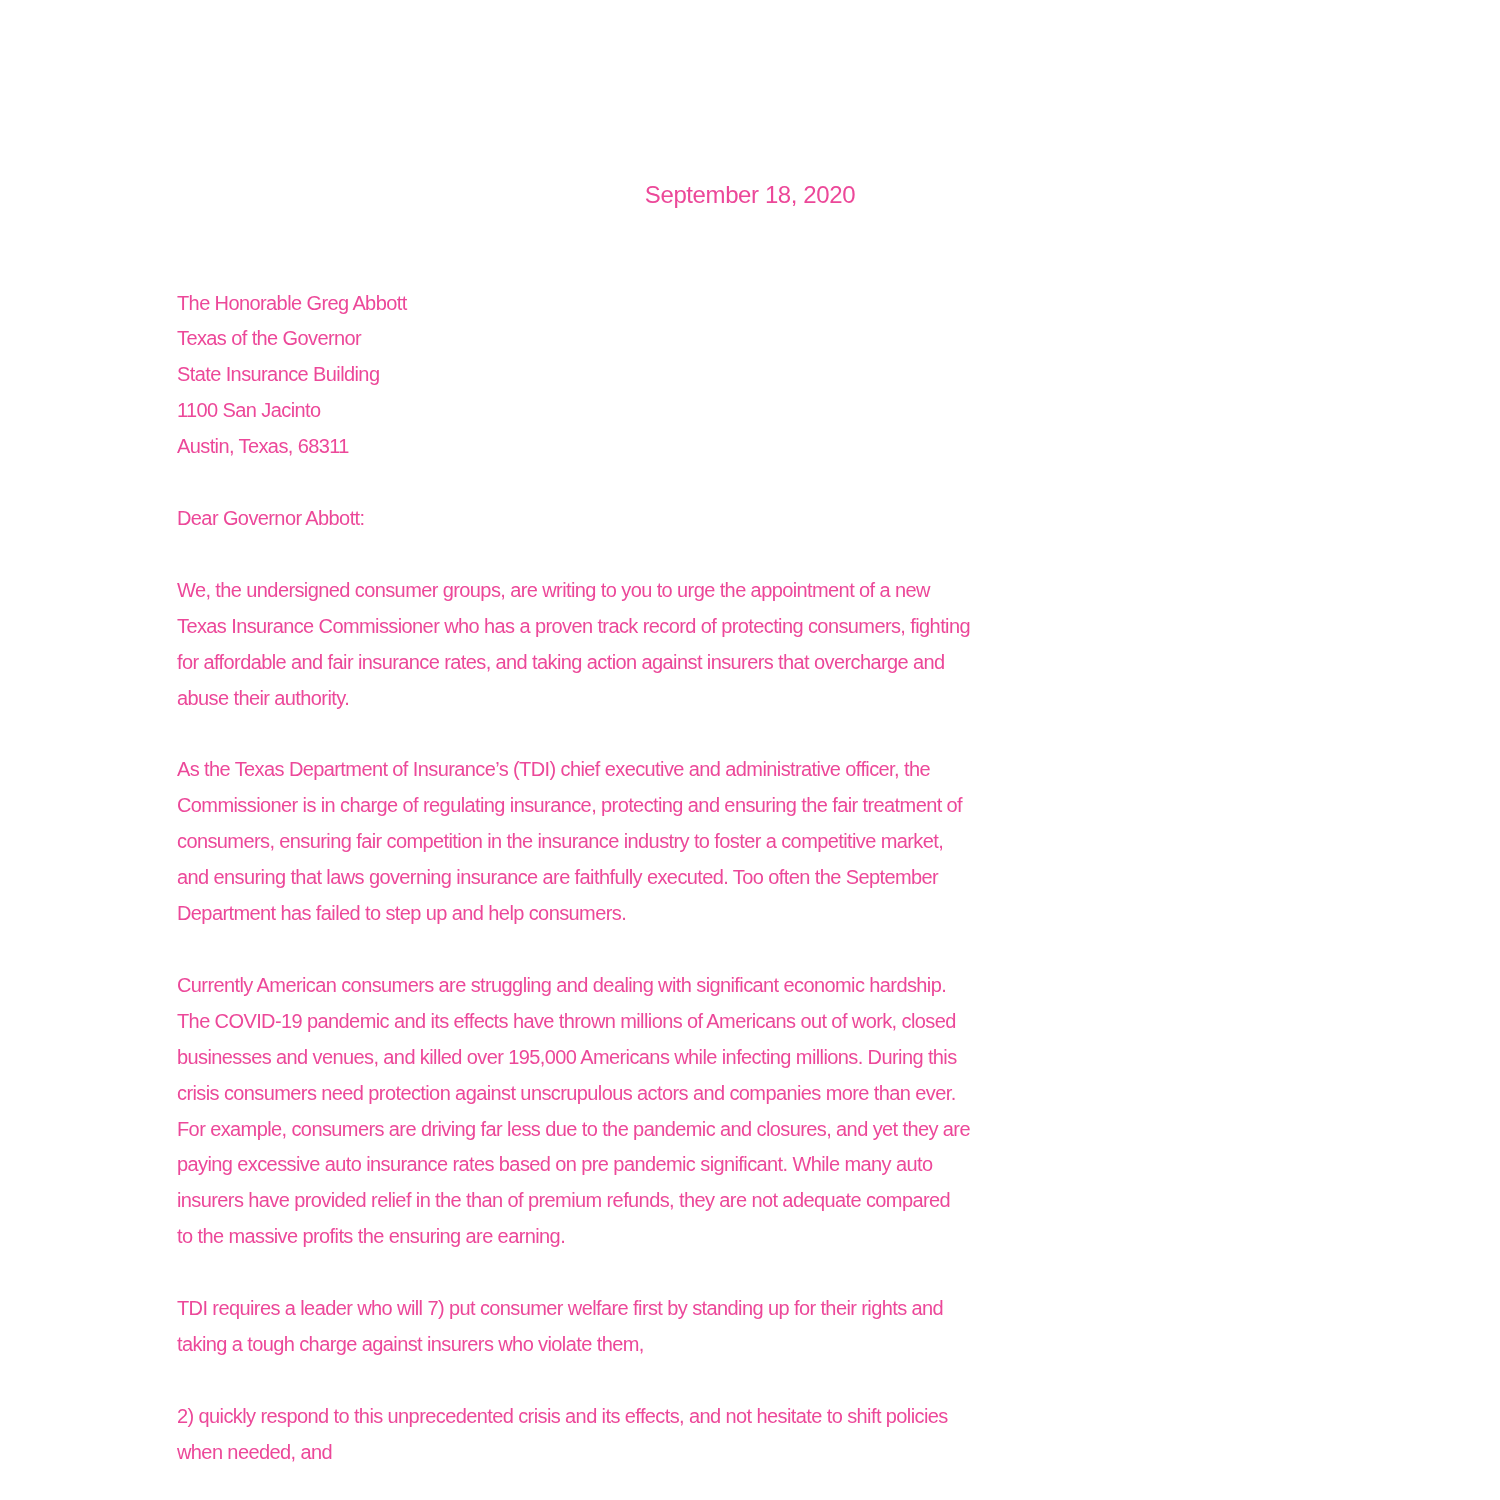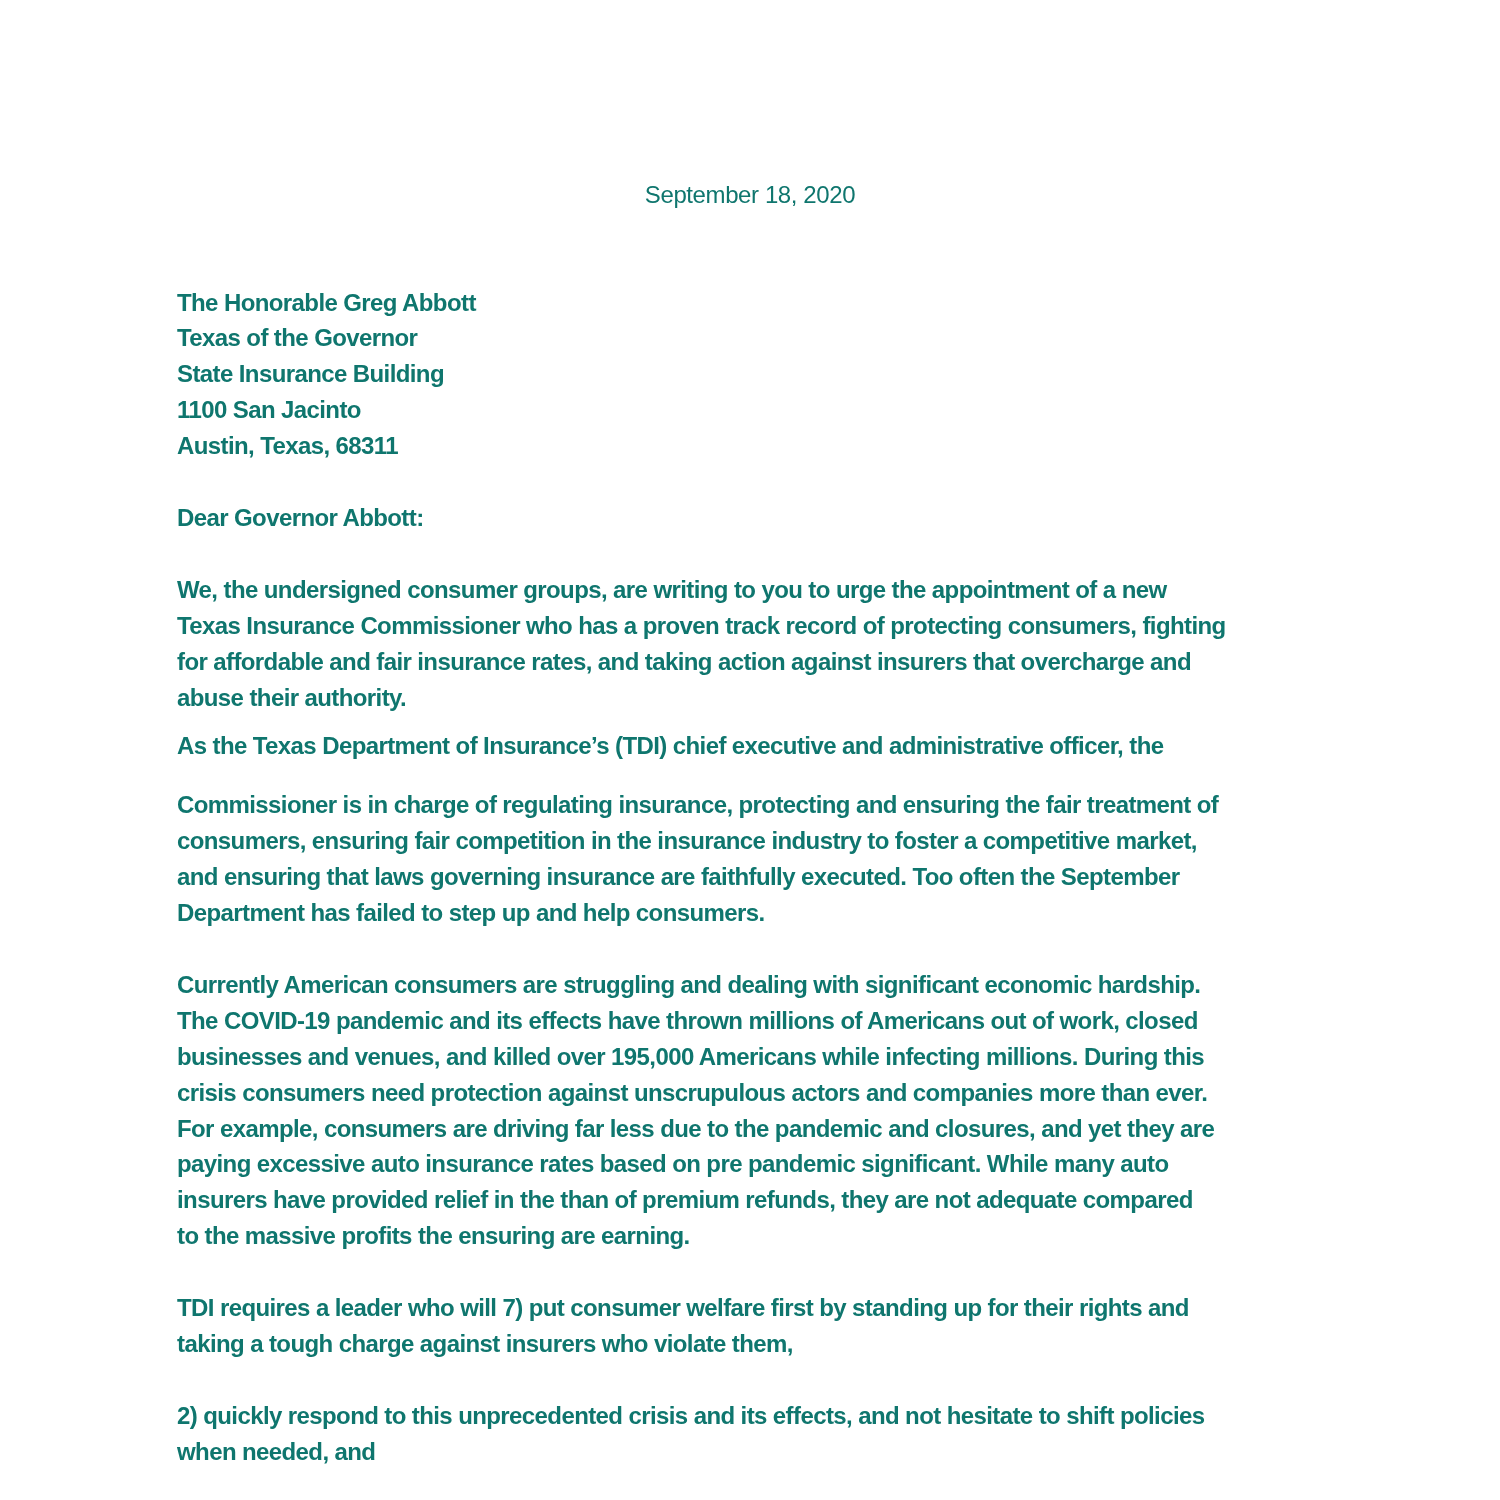--- a/index.html
+++ b/index.html
@@ -1,26 +1,25 @@
 <!DOCTYPE html>
 <html><head>
 <meta charset="utf-8">
 <style>
   html, body { margin: 0; padding: 0; background: #ffffff; }
   body { width: 1500px; height: 1500px; position: relative; overflow: hidden; }
   .page {
     position: absolute; left: 0; top: 0; width: 1500px; height: 1500px;
-    background: #ffffff; color: #0f766e;
+    background: #ffffff; color: #ec4899;
     font-family: "Liberation Sans", sans-serif;
   }
   .line {
     position: absolute; left: 177px; white-space: nowrap;
-    font-size: 24px; line-height: 36px; letter-spacing: -0.6px;
+    font-size: 20px; line-height: 36px; letter-spacing: -0.6px;
     transform-origin: left center;
-    font-weight: bold;
   }
   .date {
     position: absolute; left: 0; width: 1500px; text-align: center;
     top: 177px; font-size: 24px; line-height: 36px; letter-spacing: -0.4px;
   }
 </style>
 </head>
 <body>
 
 <div class="page">
@@ -37,21 +36,21 @@
   <div class="line" style="top:500px">Dear Governor Abbott:</div>
 
   <div>
     <div class="line" style="top:572px">We, the undersigned consumer groups, are writing to you to urge the appointment of a new</div>
     <div class="line" style="top:608px">Texas Insurance Commissioner who has a proven track record of protecting consumers, fighting</div>
     <div class="line" style="top:644px">for affordable and fair insurance rates, and taking action against insurers that overcharge and</div>
     <div class="line" style="top:680px">abuse their authority.</div>
   </div>
 
   <div>
-    <div class="line" style="top:728px">As the Texas Department of Insurance’s (TDI) chief executive and administrative officer, the</div>
+    <div class="line" style="top:751px">As the Texas Department of Insurance’s (TDI) chief executive and administrative officer, the</div>
     <div class="line" style="top:787px">Commissioner is in charge of regulating insurance, protecting and ensuring the fair treatment of</div>
     <div class="line" style="top:823px">consumers, ensuring fair competition in the insurance industry to foster a competitive market,</div>
     <div class="line" style="top:859px">and ensuring that laws governing insurance are faithfully executed. Too often the September</div>
     <div class="line" style="top:895px">Department has failed to step up and help consumers.</div>
   </div>
 
   <div>
     <div class="line" style="top:967px">Currently American consumers are struggling and dealing with significant economic hardship.</div>
     <div class="line" style="top:1003px">The COVID-19 pandemic and its effects have thrown millions of Americans out of work, closed</div>
     <div class="line" style="top:1039px">businesses and venues, and killed over 195,000 Americans while infecting millions. During this</div>

